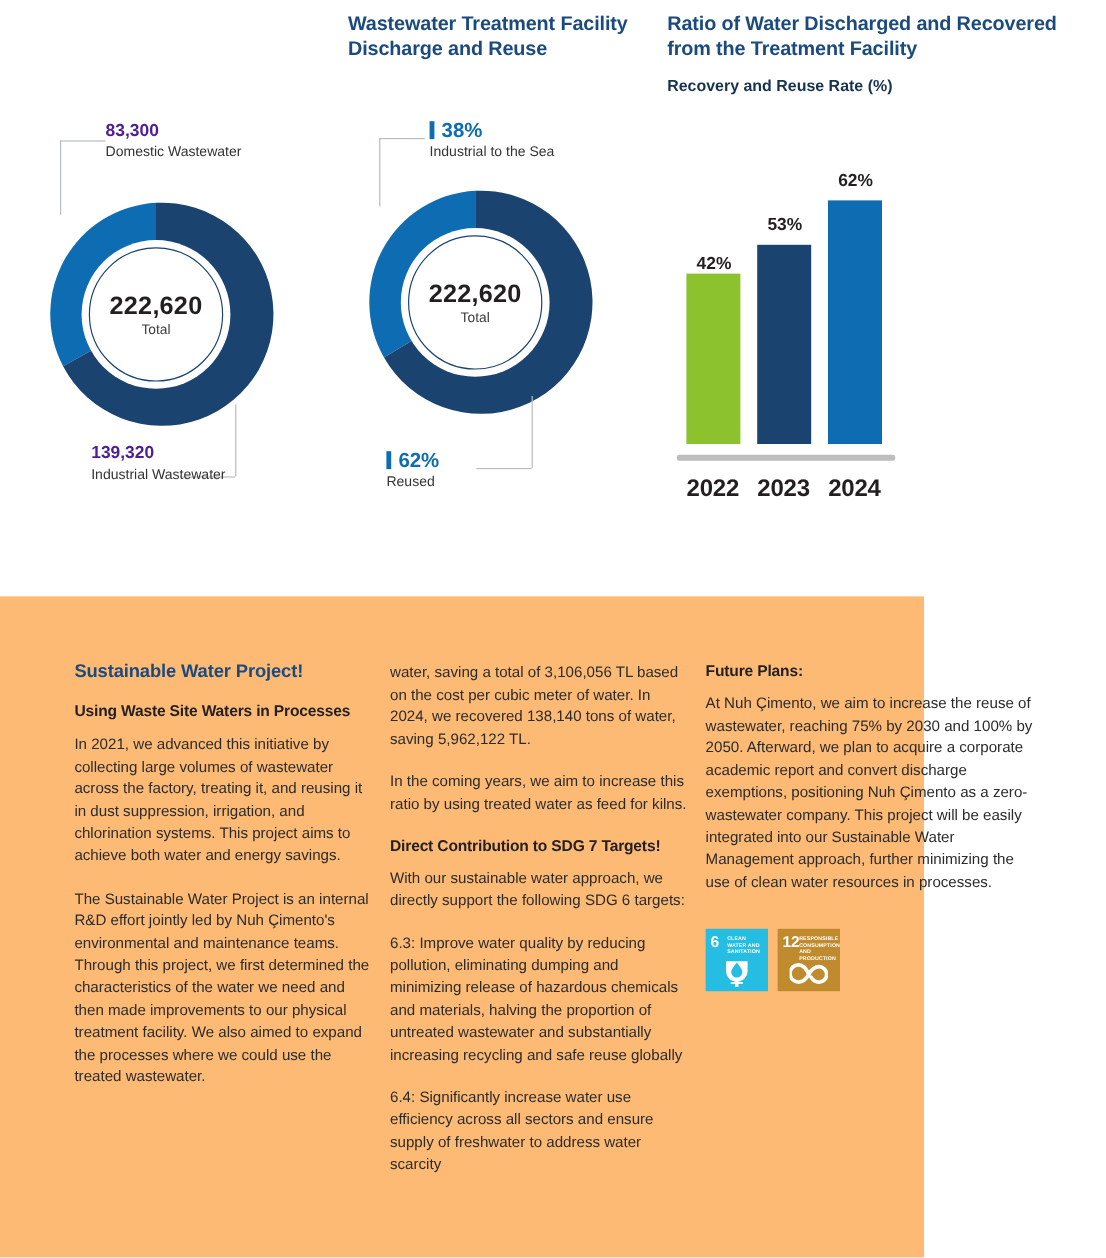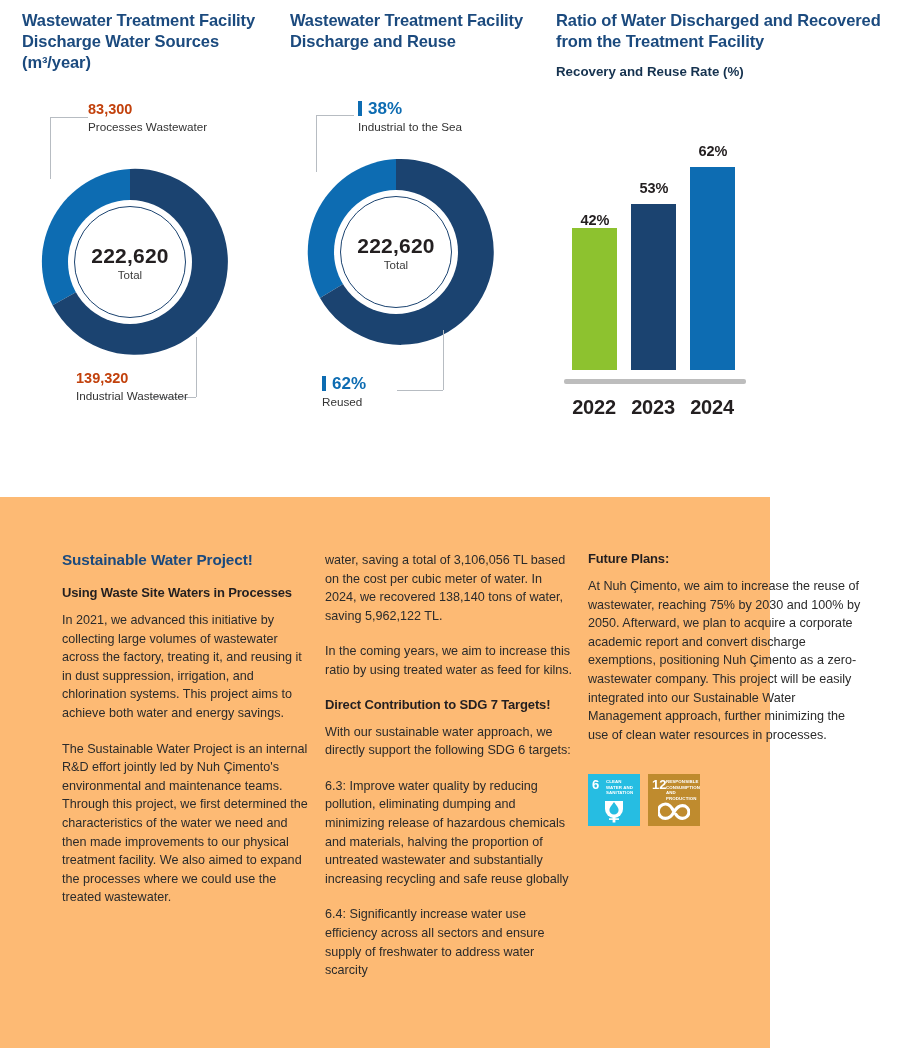--- a/index.html
+++ b/index.html
@@ -48,21 +48,21 @@
   }
   .donut-total-value {
     font-size: 21px; font-weight: bold; color: #231f20;
     letter-spacing: 0.2px; line-height: 24px;
   }
   .donut-total-label { font-size: 11.5px; color: #3c3c3c; margin-top: 1px; }
 
   
   .callout { position: absolute; }
   .callout-value {
-    font-size: 14.5px; font-weight: bold; color: #c2410c; line-height: 18px;
+    font-size: 14.5px; font-weight: bold; color: #4c1d95; line-height: 18px;
   }
   .callout-value.pct { color: #0d6cb2; font-size: 17px; }
   .callout-label { font-size: 11.7px; color: #333; line-height: 15px; margin-top: 1px; }
   .tick {
     display: inline-block; width: 4px; height: 15px;
     background: #0d6cb2; vertical-align: -2px; margin-right: 6px;
   }
   .leader { position: absolute; }
   .leader-h { position: absolute; height: 1px; background: #b7bcc2; }
   .leader-v { position: absolute; width: 1px; background: #b7bcc2; }
@@ -133,27 +133,24 @@
     display: flex; align-items: center; justify-content: center;
   }
 </style>
 </head>
 <body>
 
 <div class="page">
 
   <div class="charts">
 
-    <div class="panel panel-1">
-      <div class="chart-title">Wastewater Treatment Facility Discharge Water Sources (m³/year)</div>
-    </div>
 
     <div class="callout" style="left:88px; top:100px;">
       <div class="callout-value">83,300</div>
-      <div class="callout-label">Processes Wastewater</div>
+      <div class="callout-label">Domestic Wastewater</div>
     </div>
     <div class="leader">
       <div class="leader-h" style="left:50px; top:117px; width:38px;"></div>
       <div class="leader-v" style="left:50px; top:117px; height:62px;"></div>
     </div>
 
     <div class="donut-wrap donut-wrap-1">
       <div class="donut">
         <svg width="200" height="200" viewBox="0 0 200 200">
 

